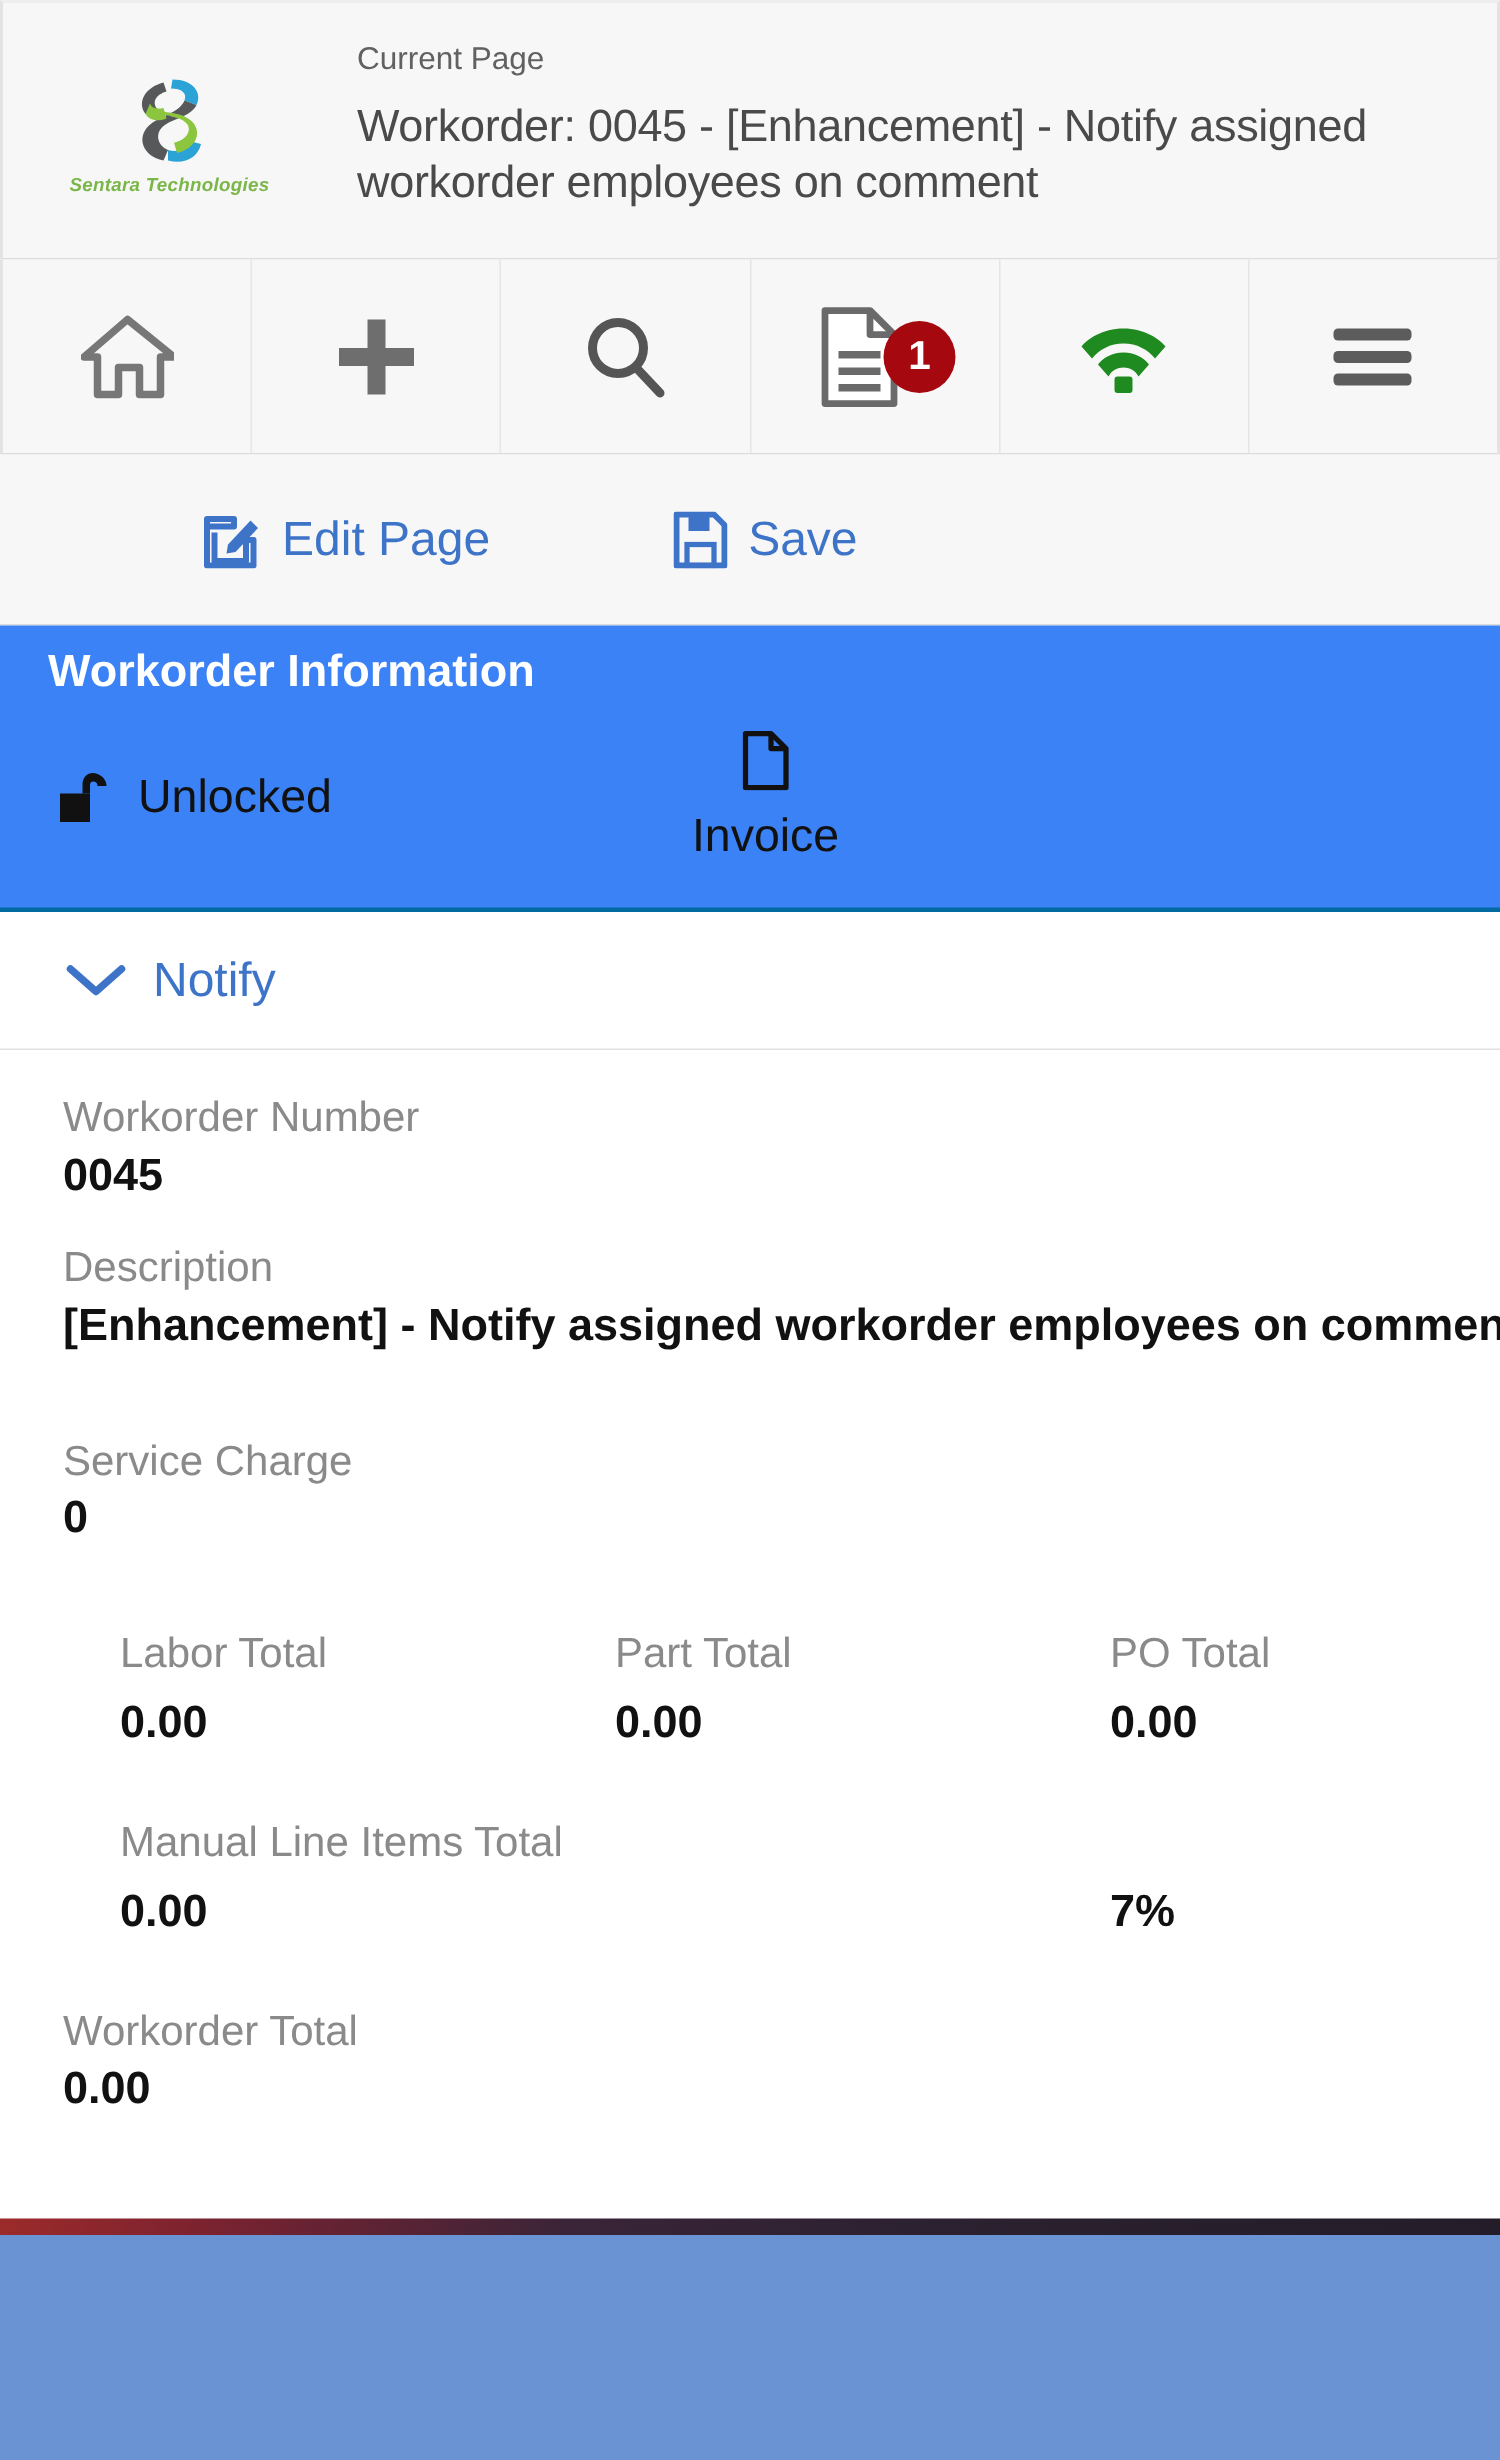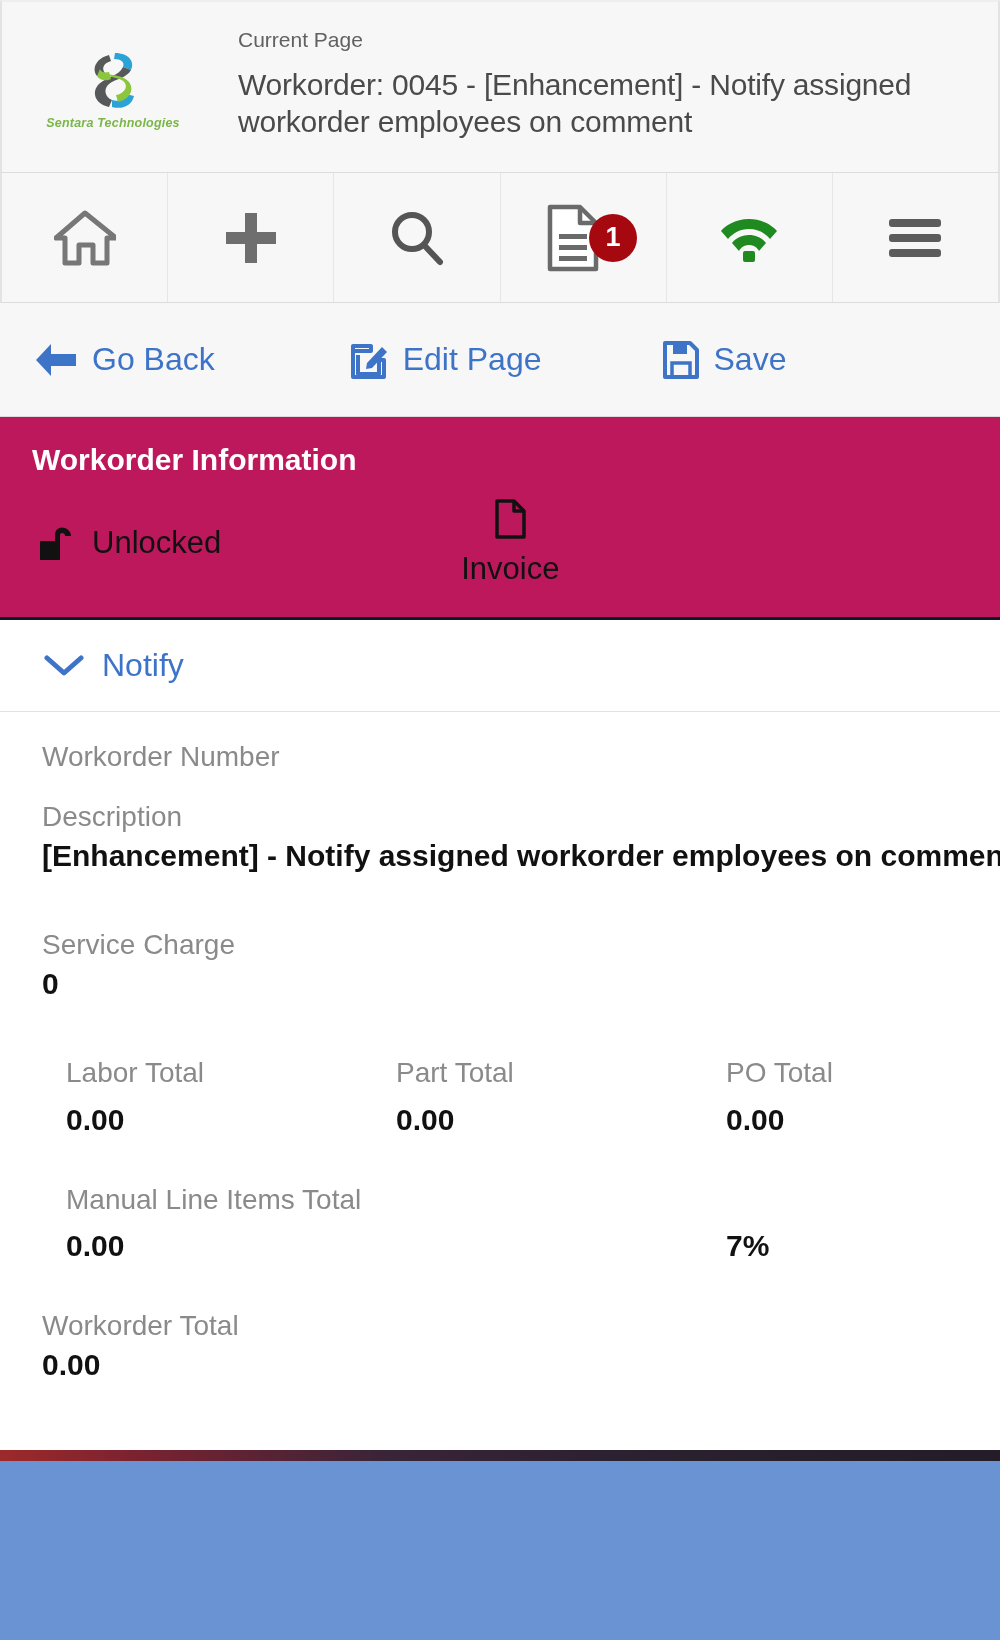--- a/index.html
+++ b/index.html
@@ -124,23 +124,23 @@
     font-size: 32px;
     white-space: nowrap;
   }
   .action-btn.go-back { margin-left: 34px; }
   .action-btn.edit-page { margin-left: 136px; }
   .action-btn.save { margin-left: 122px; }
   .action-btn svg { display: block; }
 
   
   .section-banner {
-    background: #be185d;
-    border-bottom: 3px solid #0f172a;
-    padding: 26px 0 30px 0;
+    background: #3b82f6;
+    border-bottom: 3px solid #0369a1;
+    padding: 14px 0 30px 0;
     box-sizing: border-box;
   }
   .section-banner-title {
     color: #ffffff;
     font-size: 30px;
     font-weight: 700;
     margin: 0 0 22px 32px;
   }
   .banner-actions {
     display: flex;
@@ -189,20 +189,21 @@
     line-height: 1.35;
     white-space: nowrap;
     overflow: hidden;
   }
   .field-block { padding-left: 42px; margin-bottom: 10px; }
 
   .grid3 {
     display: grid;
     grid-template-columns: 330px 330px 1fr;
     padding-left: 66px;
+    margin-left: 14px;
   }
   .grid3 .field-label { margin-bottom: 8px; }
   .spacer-36 { height: 40px; }
 
   
   .bottom-rule {
     height: 11px;
     background: linear-gradient(to right, #9c2a2a 0%, #7a2230 14%, #3a2438 38%, #2b2130 62%, #241c28 100%);
   }
   .next-banner {
@@ -275,26 +276,20 @@
     <svg width="56" height="44" viewBox="0 0 56 44">
       <rect x="2" y="3" width="52" height="8" rx="3" fill="#5c5c5c"></rect>
       <rect x="2" y="18" width="52" height="8" rx="3" fill="#5c5c5c"></rect>
       <rect x="2" y="33" width="52" height="8" rx="3" fill="#5c5c5c"></rect>
     </svg>
   </div>
 </div>
 
 <div class="action-bar">
 
-  <div class="action-btn go-back">
-    <svg width="44" height="36" viewBox="0 0 44 36">
-      <path d="M17 2 L2 18 L17 34 v-10 h25 v-12 H17 Z" fill="#3e74c8"></path>
-    </svg>
-    <span>Go Back</span>
-  </div>
 
   <div class="action-btn edit-page">
     <svg width="38" height="38" viewBox="0 0 38 38">
       <path d="M3 10 h17 v-5 H2 v31 h31 V19 h-5 v14 H7 V14" fill="none" stroke="#3e74c8" stroke-width="4" stroke-linejoin="round"></path>
       <path d="M16 22 l15 -16 l5 5 l-15 16 l-6 1 Z" fill="#3e74c8"></path>
     </svg>
     <span>Edit Page</span>
   </div>
 
   <div class="action-btn save">
@@ -333,20 +328,21 @@
   <svg width="40" height="24" viewBox="0 0 40 24">
     <path d="M3 4 L20 19 L37 4" fill="none" stroke="#3e74c8" stroke-width="5" stroke-linecap="round" stroke-linejoin="round"></path>
   </svg>
   <span class="label">Notify</span>
 </div>
 
 <div class="form-body">
 
   <div class="field-block">
     <div class="field-label">Workorder Number</div>
+    <div class="field-value">0045</div>
   </div>
 
   <div class="field-block" style="margin-top:22px;">
     <div class="field-label">Description</div>
     <div class="field-value">[Enhancement] - Notify assigned workorder employees on comment</div>
   </div>
 
   <div class="spacer-36"></div>
 
   <div class="field-block">

